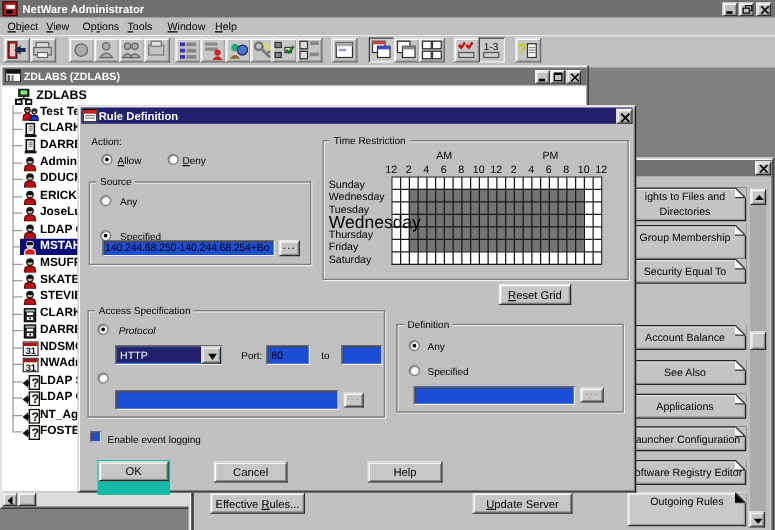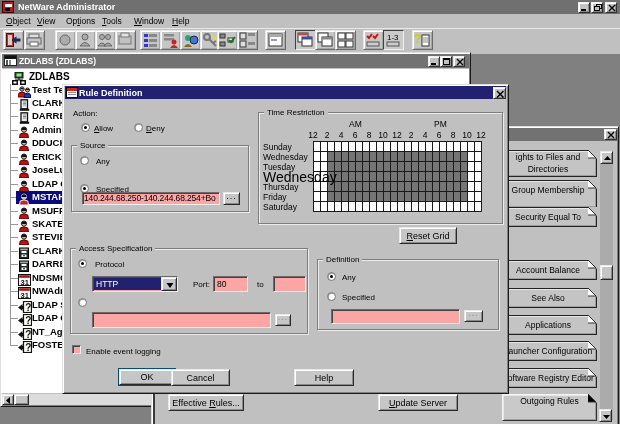--- a/index.html
+++ b/index.html
@@ -5,21 +5,21 @@
 body { font-family:"Liberation Sans", sans-serif; }
 #screen { position:relative; width:620px; height:424px; overflow:hidden;
   background:#808080; font-family:"Liberation Sans", sans-serif; }
 .abs { position:absolute; }
 .raised { border:1px solid; border-color:#dfdfdf #1a1a1a #1a1a1a #dfdfdf;
   box-shadow: inset 1px 1px 0 #fff, inset -1px -1px 0 #808080; background:#c0c0c0; }
 .btn { border:1px solid; border-color:#e8e8e8 #2a2a2a #2a2a2a #e8e8e8;
   box-shadow: inset 1px 1px 0 #fff, inset -1px -1px 0 #898989; background:#c6c6c6;
   color:#000; text-align:center; }
 .field { border:1px solid; border-color:#6a6a6a #efefef #efefef #6a6a6a;
-  box-shadow: inset 1px 1px 0 #444; background:#fca5a5; }
+  box-shadow: inset 1px 1px 0 #444; background:#1d4ed8; }
 .groupbox { border:1px solid #7d7d7d; box-shadow:1px 1px 0 #ececec, inset 1px 1px 0 #ececec; }
 .glabel { position:absolute; top:-5px; background:#c0c0c0; padding:0 3px; font-size:8px; color:#000; line-height:9px; white-space:nowrap; }
 .radio { position:absolute; width:9px; height:9px; border-radius:50%; background:#fff;
   border:1px solid #777; box-shadow: inset 0.5px 0.5px 1px #666; }
 .radio .dot { position:absolute; left:2px; top:2px; width:3px; height:3px; border-radius:50%; background:#000; }
 .lbl { position:absolute; font-size:8px; color:#000; white-space:nowrap; line-height:9px; }
 u { text-decoration:underline; }
 .titletxt { position:absolute; color:#fff; font-weight:bold; font-size:9px; white-space:nowrap; line-height:11px; }
 .wbtn { position:absolute; width:12px; height:11px; background:#c3c3c3;
   border:1px solid; border-color:#efefef #303030 #303030 #efefef;
@@ -483,21 +483,21 @@
     <div class="abs lbl" style="left:263px;top:183px;font-size:8.5px;line-height:9px;">Thursday</div>
     <div class="abs lbl" style="left:263px;top:193px;font-size:8.5px;line-height:9px;">Friday</div>
     <div class="abs lbl" style="left:263px;top:203px;font-size:8.5px;line-height:9px;">Saturday</div>
     <div class="btn abs lbl" style="left:399px;top:227px;width:58px;height:17px;line-height:16px;text-align:center;font-size:9px;"><u>R</u>eset Grid</div>
     <div class="abs groupbox" style="left:70px;top:248px;width:238px;height:86px;">
       <div class="glabel" style="left:5px;">Access Specification</div>
     </div>
     <div class="radio" style="left:78px;top:259px;">
       <div class="dot"></div>
     </div>
-    <div class="abs lbl" style="left:95px;top:260px;">Protocol</div>
+    <div class="abs lbl" style="left:95px;top:260px;font-style:italic;">Protocol</div>
     <div class="abs field" style="left:92px;top:276px;width:86px;height:16px;">
       <div class="abs" style="left:1px;top:1px;width:68px;height:12px;background:#21216f;color:#fff;font-size:8.5px;line-height:12px;padding-left:2px;">HTTP</div>
       <div class="btn abs" style="left:68px;top:0;width:16px;height:14px;">
         <svg style="position:absolute;left:1px;top:1px;" width="14" height="12">
           <path d="M7 9 L3.5 4 L10.5 4 Z" fill="#000"></path>
         </svg>
       </div>
     </div>
     <div class="abs lbl" style="left:193px;top:280px;">Port:</div>
     <div class="abs field" style="left:213px;top:276px;width:35px;height:16px;font-size:8.5px;line-height:14px;padding-left:3px;">80</div>
@@ -513,17 +513,17 @@
     <div class="radio" style="left:327px;top:272px;">
       <div class="dot"></div>
     </div>
     <div class="abs lbl" style="left:342px;top:273px;">Any</div>
     <div class="radio" style="left:327px;top:292px;"></div>
     <div class="abs lbl" style="left:342px;top:293px;">Specified</div>
     <div class="abs field" style="left:331px;top:309px;width:129px;height:15px;"></div>
     <div class="btn abs" style="left:464px;top:310px;width:19px;height:12px;font-size:9px;line-height:5px;color:#8a8a8a;letter-spacing:1px;">...</div>
     <div class="abs field" style="left:72px;top:345px;width:9px;height:9px;"></div>
     <div class="abs lbl" style="left:86px;top:347px;">Enable event logging</div>
-    <div class="abs" style="left:78px;top:368px;width:58px;height:18px;background:#0c4a6e;margin-left:40px;">
+    <div class="abs" style="left:78px;top:368px;width:58px;height:28px;background:#14b8a6;">
       <div class="btn abs lbl" style="left:1px;top:1px;width:56px;height:16px;line-height:15px;text-align:center;font-size:9px;">OK</div>
     </div>
     <div class="btn abs lbl" style="left:171px;top:369px;width:59px;height:17px;line-height:16px;text-align:center;font-size:9px;">Cancel</div>
     <div class="btn abs lbl" style="left:294px;top:369px;width:60px;height:17px;line-height:16px;text-align:center;font-size:9px;">Help</div>
   </div>
 </body></html>

